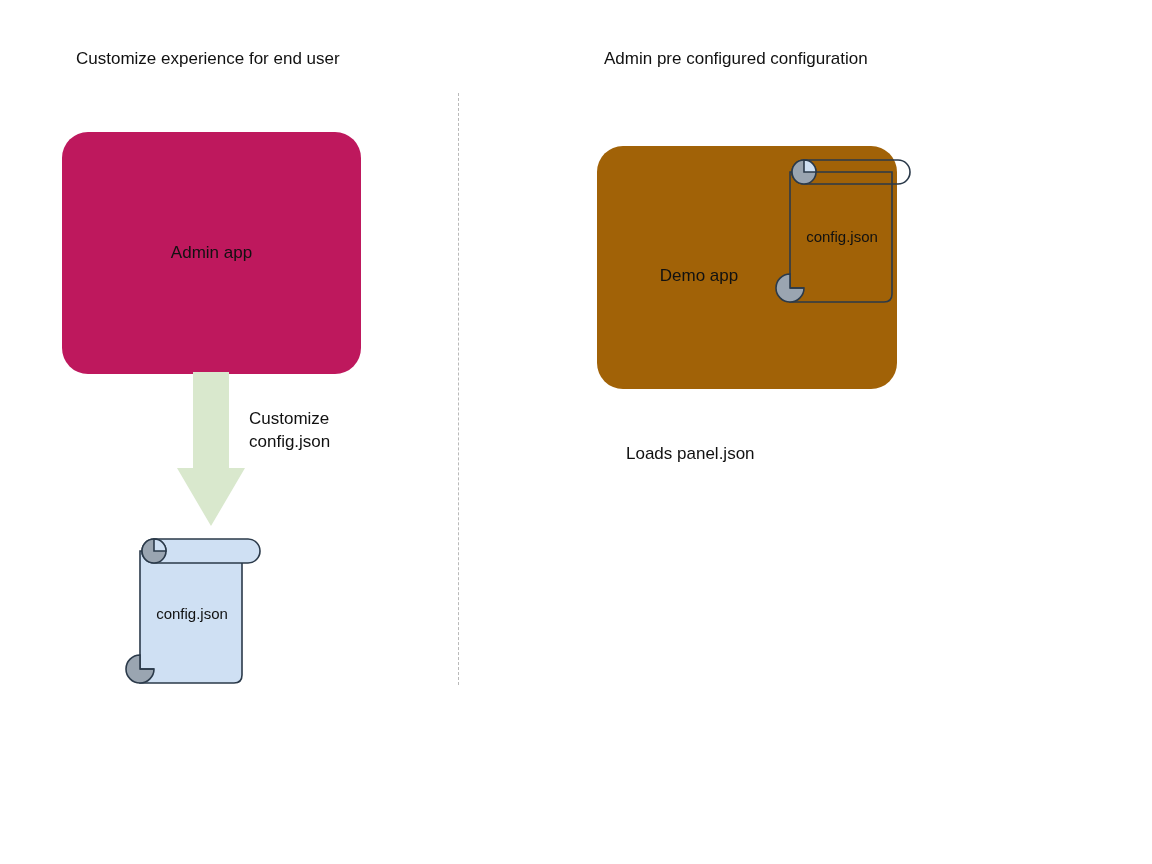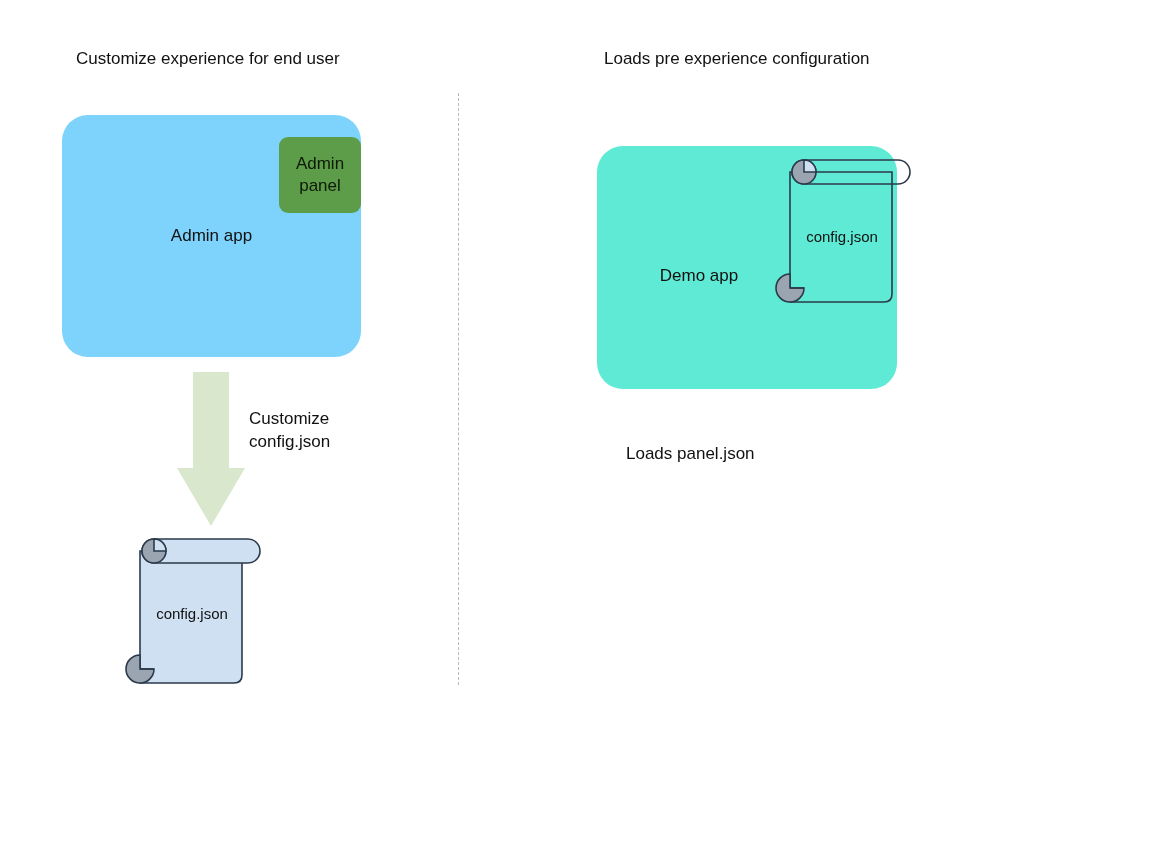--- a/index.html
+++ b/index.html
@@ -58,32 +58,32 @@
   
   .app-box {
     position: absolute;
     border-radius: 26px;
     display: flex;
     align-items: center;
     justify-content: center;
   }
   #admin-app-box {
     left: 62px;
-    top: 115px;
+    top: 132px;
     width: 299px;
     height: 242px;
-    background: #7dd3fc;
+    background: #be185d;
     justify-content: center;
   }
   #demo-app-box {
     left: 597px;
     top: 146px;
     width: 300px;
     height: 243px;
-    background: #5eead4;
+    background: #a16207;
   }
   .app-box-label {
     font-size: 17px;
     line-height: 22px;
     color: #111111;
     pointer-events: none;
   }
   #admin-app-label { transform: translateY(0px); }
   #demo-app-label  { transform: translate(-48px, 8px); }
 
@@ -134,34 +134,28 @@
     border-left: 1px dashed #b9b9b9;
   }
 </style>
 </head>
 <body>
 
 <div class="canvas">
 
   <div class="title" id="title-left">Customize experience for end user</div>
 
-  <div class="title" id="title-right">Loads pre experience configuration</div>
+  <div class="title" id="title-right">Admin pre configured configuration</div>
 
   <div id="divider"></div>
 
   <div class="app-box" id="admin-app-box">
     <span class="app-box-label" id="admin-app-label">Admin app</span>
   </div>
 
-  <div id="admin-panel-box">
-    <span id="admin-panel-label">
-      <span>Admin</span><br>
-      <span>panel</span>
-    </span>
-  </div>
 
   <svg id="download-arrow" viewBox="0 0 70 156">
     <path d="M17 0 H53 V96 H69 L35 154 L1 96 H17 Z" fill="#d9e8cd"></path>
   </svg>
 
   <div class="arrow-label">
     <div>Customize</div>
     <div>config.json</div>
   </div>
 

